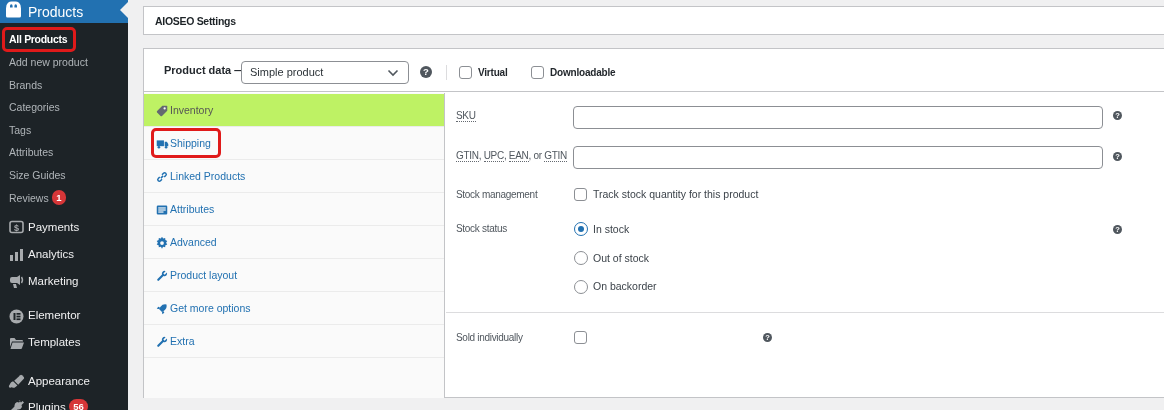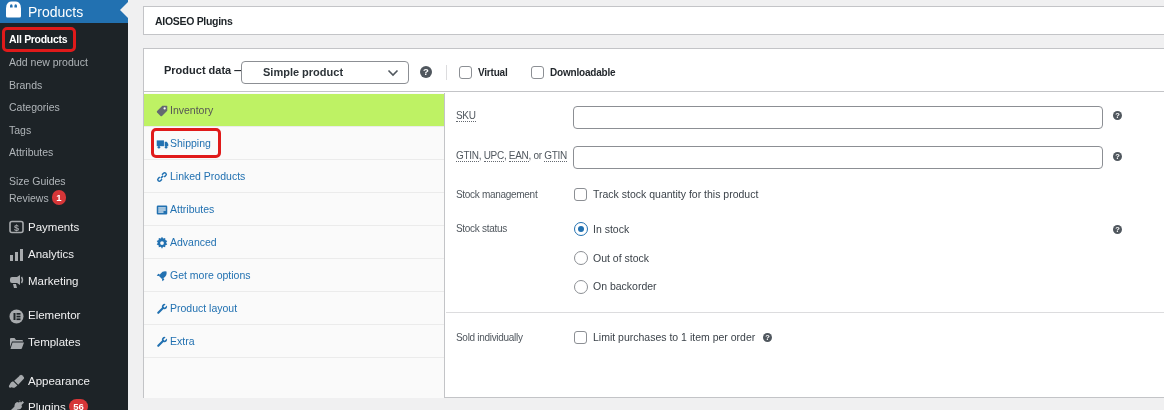--- a/index.html
+++ b/index.html
@@ -14,21 +14,21 @@
 .sub.cur { color:#fff; font-weight:bold; letter-spacing:-0.3px; }
 #redbox1 { position:absolute; left:2px; top:27px; width:74px; height:25px; border:3px solid #e01a1a; border-radius:5px; }
 .badge { display:inline-block; background:#d63638; color:#fff; border-radius:9px; font-size:9.5px; font-weight:bold; padding:2px 4.5px; margin-left:3px; position:relative; top:-1px; }
 .top { position:absolute; left:28px; font-size:11.5px; color:#f0f0f1; white-space:nowrap; }
 .micon { position:absolute; left:8px; }
 #aioseo { position:absolute; left:143px; top:6px; width:1030px; height:29px; background:#fff; border:1px solid #c3c4c7; }
 #aioseo span { position:absolute; left:11px; top:8px; font-size:10.5px; letter-spacing:-0.3px; font-weight:bold; color:#1d2327; }
 #panel { position:absolute; left:143px; top:48px; width:1030px; height:350px; background:#fff; border:1px solid #c3c4c7; }
 #phead { position:absolute; left:0; top:0; width:100%; height:43px; border-bottom:1px solid #c3c4c7; background:#fff; }
 #phead .pd { position:absolute; left:20px; top:15px; font-size:11px; font-weight:bold; color:#23282d; }
-#pselect { position:absolute; left:97px; top:12px; width:168px; height:23px; border:1px solid #8c8f94; border-radius:4px; background:#fff; font-size:11px; color:#2c3338; line-height:21px; padding-left:21px;font-weight:bold; }
+#pselect { position:absolute; left:97px; top:12px; width:168px; height:23px; border:1px solid #8c8f94; border-radius:4px; background:#fff; font-size:11px; color:#2c3338; line-height:21px; padding-left:8px; }
 #pselect svg { position:absolute; right:9px; top:7px; }
 .helptip { display:inline-block; width:9px; height:9px; border-radius:50%; background:#50575e; color:#fff; font-size:7.5px; font-weight:bold; text-align:center; line-height:9.5px; }
 .helptip.big { width:12px; height:12px; font-size:9.5px; line-height:12.5px; }
 #phead .helptip { position:absolute; left:276px; top:17px; }
 #vdiv { position:absolute; left:302px; top:16px; width:1px; height:15px; background:#dcdcde; }
 .cb { display:inline-block; width:13px; height:13px; border:1px solid #8c8f94; border-radius:3px; background:#fff; vertical-align:middle; }
 #cbv { position:absolute; left:315px; top:17px; }
 #cbvl { position:absolute; left:334px; top:18px; font-size:10px; letter-spacing:-0.2px; font-weight:bold; color:#23282d; }
 #cbd { position:absolute; left:387px; top:17px; }
 #cbdl { position:absolute; left:406px; top:18px; font-size:10px; letter-spacing:-0.2px; font-weight:bold; color:#23282d; }
@@ -62,21 +62,21 @@
     <span class="txt">Products</span>
   </div>
   <div id="arrow"></div>
   <div id="redbox1"></div>
   <div class="sub cur" style="top:33px;">All Products</div>
   <div class="sub" style="top:56px;">Add new product</div>
   <div class="sub" style="top:79px;">Brands</div>
   <div class="sub" style="top:101px;">Categories</div>
   <div class="sub" style="top:124px;">Tags</div>
   <div class="sub" style="top:146px;">Attributes</div>
-  <div class="sub" style="top:175px;">Size Guides</div>
+  <div class="sub" style="top:169px;">Size Guides</div>
   <div class="sub" style="top:191px;">Reviews<span class="badge">1</span></div>
 
   <svg class="micon" width="17" height="17" viewBox="0 0 17 17" style="top:219px;">
       <rect x="2" y="2.5" width="13" height="11" rx="2" fill="none" stroke="#a7aaad" stroke-width="1.6"></rect>
       <text x="8.5" y="11.5" font-size="9" font-weight="bold" fill="#a7aaad" text-anchor="middle" font-family="Liberation Sans">$</text>
     </svg>
   <div class="top" style="top:221px;">Payments</div>
 
   <svg class="micon" width="17" height="17" viewBox="0 0 17 17" style="top:246px;">
       <rect x="2" y="9" width="3" height="6" fill="#a7aaad"></rect>
@@ -113,21 +113,21 @@
     </svg>
   <div class="top" style="top:375px;">Appearance</div>
 
   <svg class="micon" width="17" height="17" viewBox="0 0 17 17" style="top:399px;">
       <path fill="#a7aaad" d="M10.5 1 L13 3.5 L14.5 2 L16 3.5 L13.5 6 L14 8 Q12.5 11 9.5 10.5 L5.5 14.5 Q4 16 2.5 14.5 Q1 13 2.5 11.5 L6.5 7.5 Q6 4.5 9 3 L11 3.5 L12.5 2 Z"></path>
     </svg>
   <div class="top" style="top:400px;">Plugins<span class="badge">56</span></div>
 </div>
 
 <div id="aioseo">
-    <span>AIOSEO Plugins</span>
+    <span>AIOSEO Settings</span>
   </div>
 
 <div id="panel">
   <div id="phead">
     <span class="pd">Product data —</span>
     <div id="pselect">Simple product<svg width="12" height="8" viewBox="0 0 12 8">
           <path d="M1.5 1.5 L6 6 L10.5 1.5" stroke="#50575e" stroke-width="1.6" fill="none"></path>
         </svg></div>
     <span class="helptip big">?</span>
     <div id="vdiv"></div>
@@ -170,29 +170,29 @@
       </div>
     <div class="tab">
         <svg width="12" height="12" viewBox="0 0 16 16">
           <path fill="#2271b1" d="M8 0 L9.5 2.5 L12.5 1.8 L12.8 4.8 L15.5 6 L13.8 8.5 L15.5 11 L12.8 12.2 L12.5 15.2 L9.5 14.5 L8 17 L6.5 14.5 L3.5 15.2 L3.2 12.2 L0.5 11 L2.2 8.5 L0.5 6 L3.2 4.8 L3.5 1.8 L6.5 2.5 Z" transform="scale(0.94) translate(0.5 -0.5)"></path>
           <circle cx="8" cy="8" r="2.5" fill="#fafafa"></circle>
         </svg>
         <span class="lbl">Advanced</span>
       </div>
     <div class="tab">
         <svg width="12" height="12" viewBox="0 0 16 16">
+          <path fill="#2271b1" d="M14.5 3.2 L11.5 6.2 L9.8 4.5 L12.8 1.5 Q10.5 0.5 8.8 2.2 Q7.2 3.8 8 6 L2 12 Q1 13 2 14 Q3 15 4 14 L10 8 Q12.2 8.8 13.8 7.2 Q15.5 5.5 14.5 3.2 Z"></path>
+        </svg>
+        <span class="lbl">Product layout</span>
+      </div>
+    <div class="tab">
+        <svg width="12" height="12" viewBox="0 0 16 16">
           <path fill="#2271b1" d="M14 2 Q9 1 6 5 L4 8 L8 12 L11 10 Q15 7 14 2 Z M4 8 L1 7.5 L3 5 L5 5.5 Z M8 12 L8.5 15 L11 13 L10.5 11 Z"></path>
         </svg>
         <span class="lbl">Get more options</span>
-      </div>
-    <div class="tab">
-        <svg width="12" height="12" viewBox="0 0 16 16">
-          <path fill="#2271b1" d="M14.5 3.2 L11.5 6.2 L9.8 4.5 L12.8 1.5 Q10.5 0.5 8.8 2.2 Q7.2 3.8 8 6 L2 12 Q1 13 2 14 Q3 15 4 14 L10 8 Q12.2 8.8 13.8 7.2 Q15.5 5.5 14.5 3.2 Z"></path>
-        </svg>
-        <span class="lbl">Product layout</span>
       </div>
     <div class="tab">
         <svg width="12" height="12" viewBox="0 0 16 16">
           <path fill="#2271b1" d="M14.5 3.2 L11.5 6.2 L9.8 4.5 L12.8 1.5 Q10.5 0.5 8.8 2.2 Q7.2 3.8 8 6 L2 12 Q1 13 2 14 Q3 15 4 14 L10 8 Q12.2 8.8 13.8 7.2 Q15.5 5.5 14.5 3.2 Z"></path>
         </svg>
         <span class="lbl">Extra</span>
       </div>
     <div id="redbox2"></div>
   </div>
   <div id="rpanel">
@@ -209,16 +209,15 @@
     <span class="radio sel" style="top:129px;"></span>
     <span class="fcl" style="top:130px;">In stock</span>
     <span class="helptip rhelp" style="top:132px;">?</span>
     <span class="radio" style="top:158px;"></span>
     <span class="fcl" style="top:159px;">Out of stock</span>
     <span class="radio" style="top:187px;"></span>
     <span class="fcl" style="top:187px;">On backorder</span>
     <div id="sep"></div>
     <span class="flabel" style="top:239px;">Sold individually</span>
     <span class="fcb" style="top:238px;"></span>
-    <span class="fcl" style="top:238px;">Limit purchases to 1 item per order</span>
     <span class="helptip" style="position:absolute; left:317px; top:240px;">?</span>
   </div>
 </div>
 
 </body></html>

